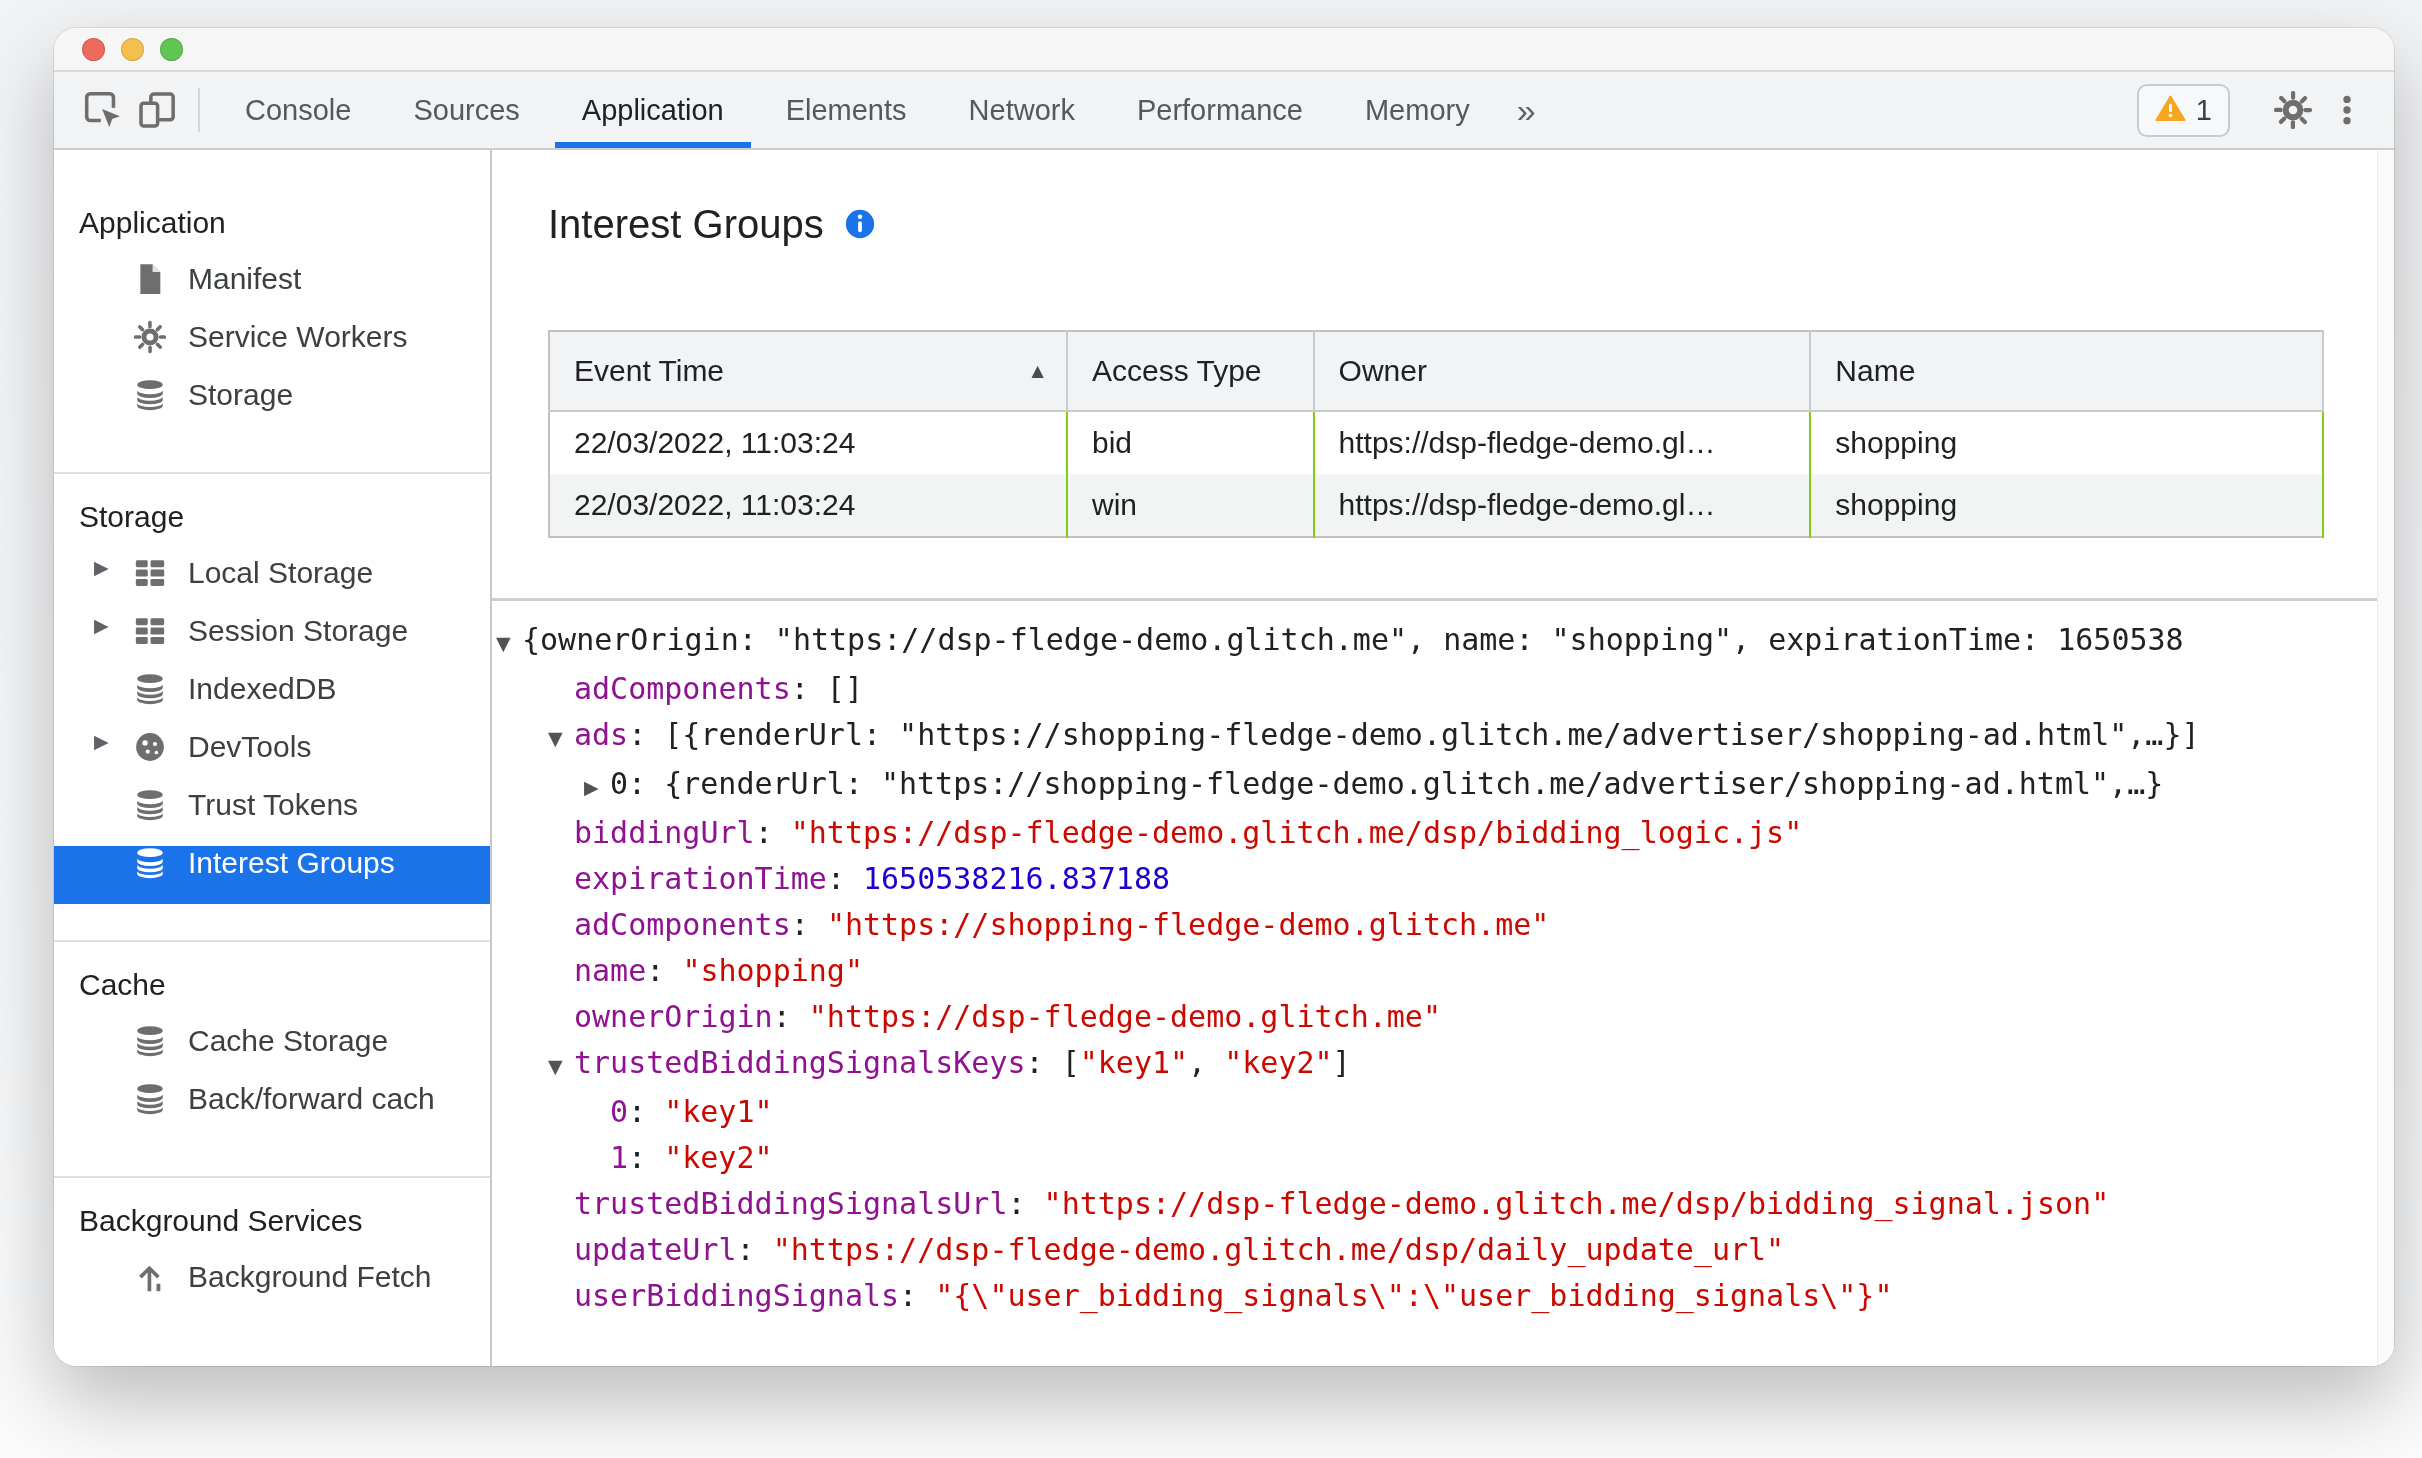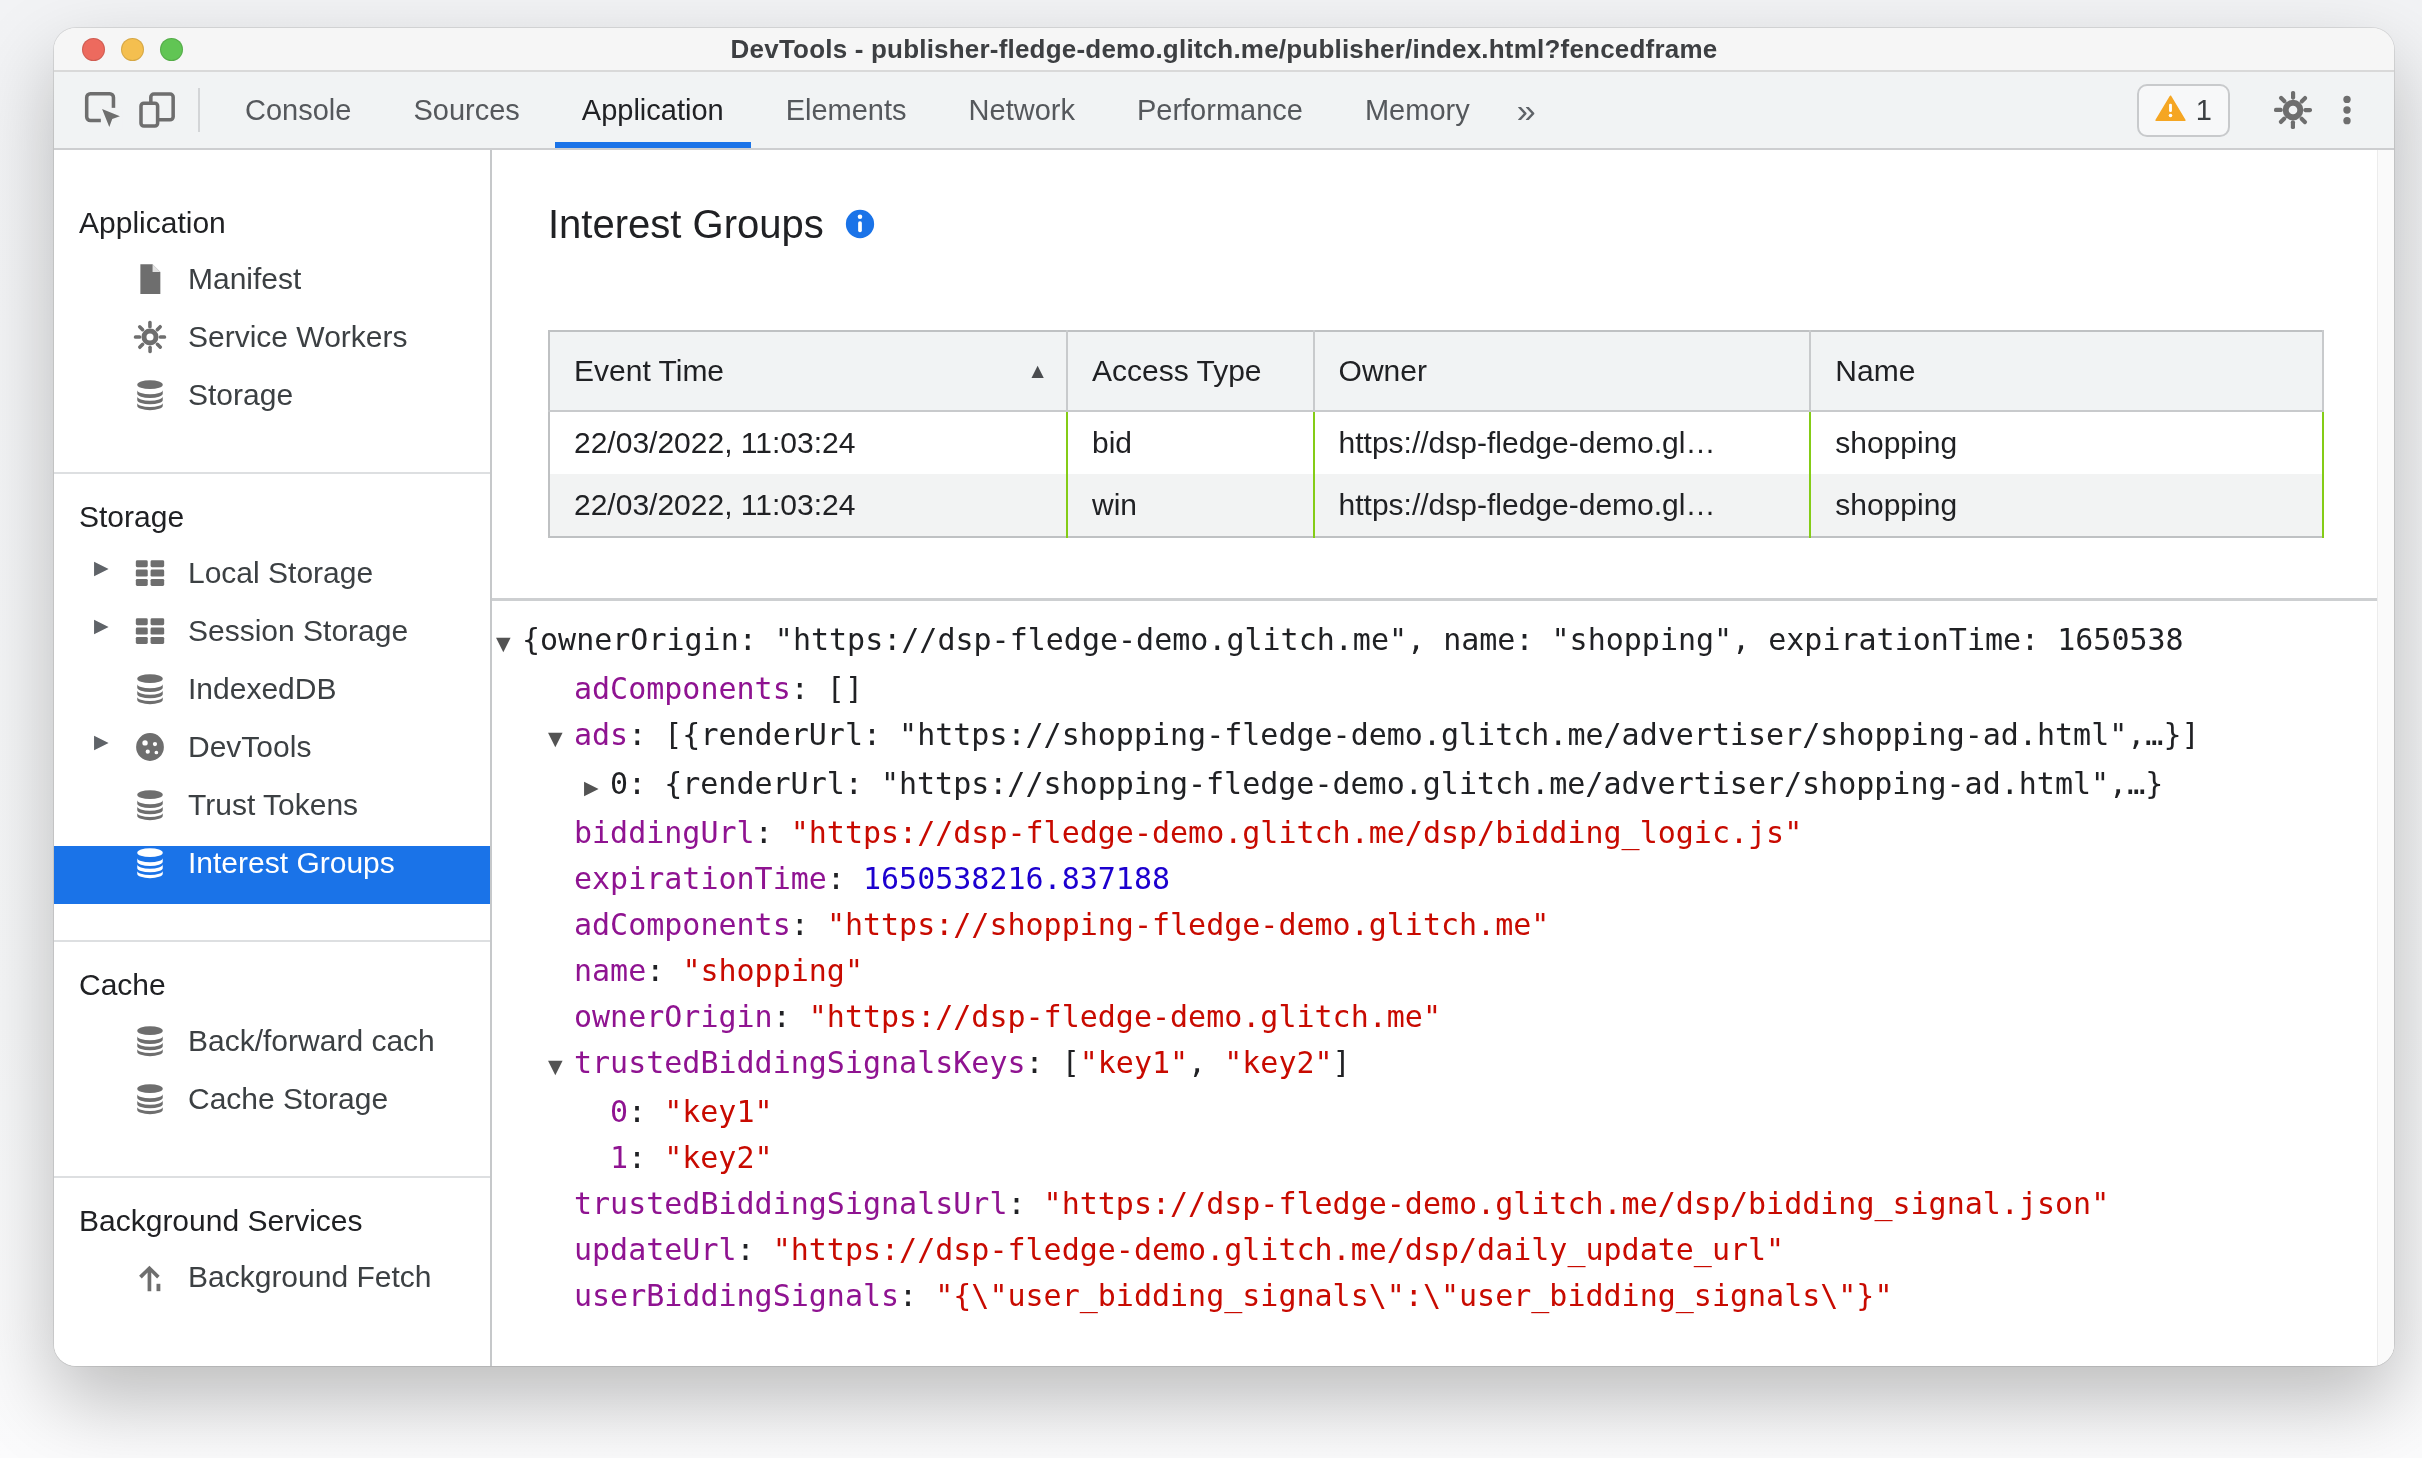--- a/index.html
+++ b/index.html
@@ -108,21 +108,20 @@
 <body>
 
 <div class="window">
 
   <div class="titlebar">
     <div class="traffic">
       <div class="light" style="background: rgb(237, 106, 94);"></div>
       <div class="light" style="background: rgb(244, 191, 79);"></div>
       <div class="light" style="background: rgb(97, 197, 84);"></div>
     </div>
-    <div class="title-text">DevTools - publisher-fledge-demo.glitch.me/publisher/index.html?fencedframe</div>
   </div>
 
   <div class="toolbar">
     <div class="tbtn" id="icon-inspect">
         <svg viewBox="0 0 26 26">
           <rect x="2.4" y="2.4" width="17.4" height="17.4" rx="2.4" fill="none" stroke="currentColor" stroke-width="2.3"></rect>
           <rect x="11.6" y="11.6" width="14" height="14" fill="#f1f3f4"></rect>
           <path fill="currentColor" d="M12.4 12.4 24 17l-5 1.9L17.1 24z"></path>
         </svg>
       </div>
@@ -324,35 +323,35 @@
             <span class="icon">
               <svg viewBox="0 0 24 24">
                 <g fill="currentColor">
                   <ellipse cx="12" cy="4.7" rx="9" ry="3.1"></ellipse>
                   <path d="M3 8.4a9 3.1 0 0 0 18 0v2.6a9 3.1 0 0 1-18 0z"></path>
                   <path d="M3 12.9a9 3.1 0 0 0 18 0v2.6a9 3.1 0 0 1-18 0z"></path>
                   <path d="M3 17.4a9 3.1 0 0 0 18 0v2.2a9 3.1 0 0 1-18 0z"></path>
                 </g>
               </svg>
             </span>
+            <span class="lbl">Cache Storage</span>
+          </div>
+          <div class="sb-item">
+            <span class="tw"></span>
+            <span class="icon">
+              <svg viewBox="0 0 24 24">
+                <g fill="currentColor">
+                  <ellipse cx="12" cy="4.7" rx="9" ry="3.1"></ellipse>
+                  <path d="M3 8.4a9 3.1 0 0 0 18 0v2.6a9 3.1 0 0 1-18 0z"></path>
+                  <path d="M3 12.9a9 3.1 0 0 0 18 0v2.6a9 3.1 0 0 1-18 0z"></path>
+                  <path d="M3 17.4a9 3.1 0 0 0 18 0v2.2a9 3.1 0 0 1-18 0z"></path>
+                </g>
+              </svg>
+            </span>
             <span class="lbl">Back/forward cach</span>
-          </div>
-          <div class="sb-item">
-            <span class="tw"></span>
-            <span class="icon">
-              <svg viewBox="0 0 24 24">
-                <g fill="currentColor">
-                  <ellipse cx="12" cy="4.7" rx="9" ry="3.1"></ellipse>
-                  <path d="M3 8.4a9 3.1 0 0 0 18 0v2.6a9 3.1 0 0 1-18 0z"></path>
-                  <path d="M3 12.9a9 3.1 0 0 0 18 0v2.6a9 3.1 0 0 1-18 0z"></path>
-                  <path d="M3 17.4a9 3.1 0 0 0 18 0v2.2a9 3.1 0 0 1-18 0z"></path>
-                </g>
-              </svg>
-            </span>
-            <span class="lbl">Cache Storage</span>
           </div>
         </div>
         <div class="section">
           <div class="sec-title">Background Services</div>
           <div class="sb-item">
             <span class="tw"></span>
             <span class="icon">
               <svg viewBox="0 0 24 24">
                 <g fill="currentColor">
                   <path d="M10.3 22V8.9L6.2 13l-1.9-1.8L11.6 4l7.2 7.2L17 13l-4.1-4.1V22z"></path>

